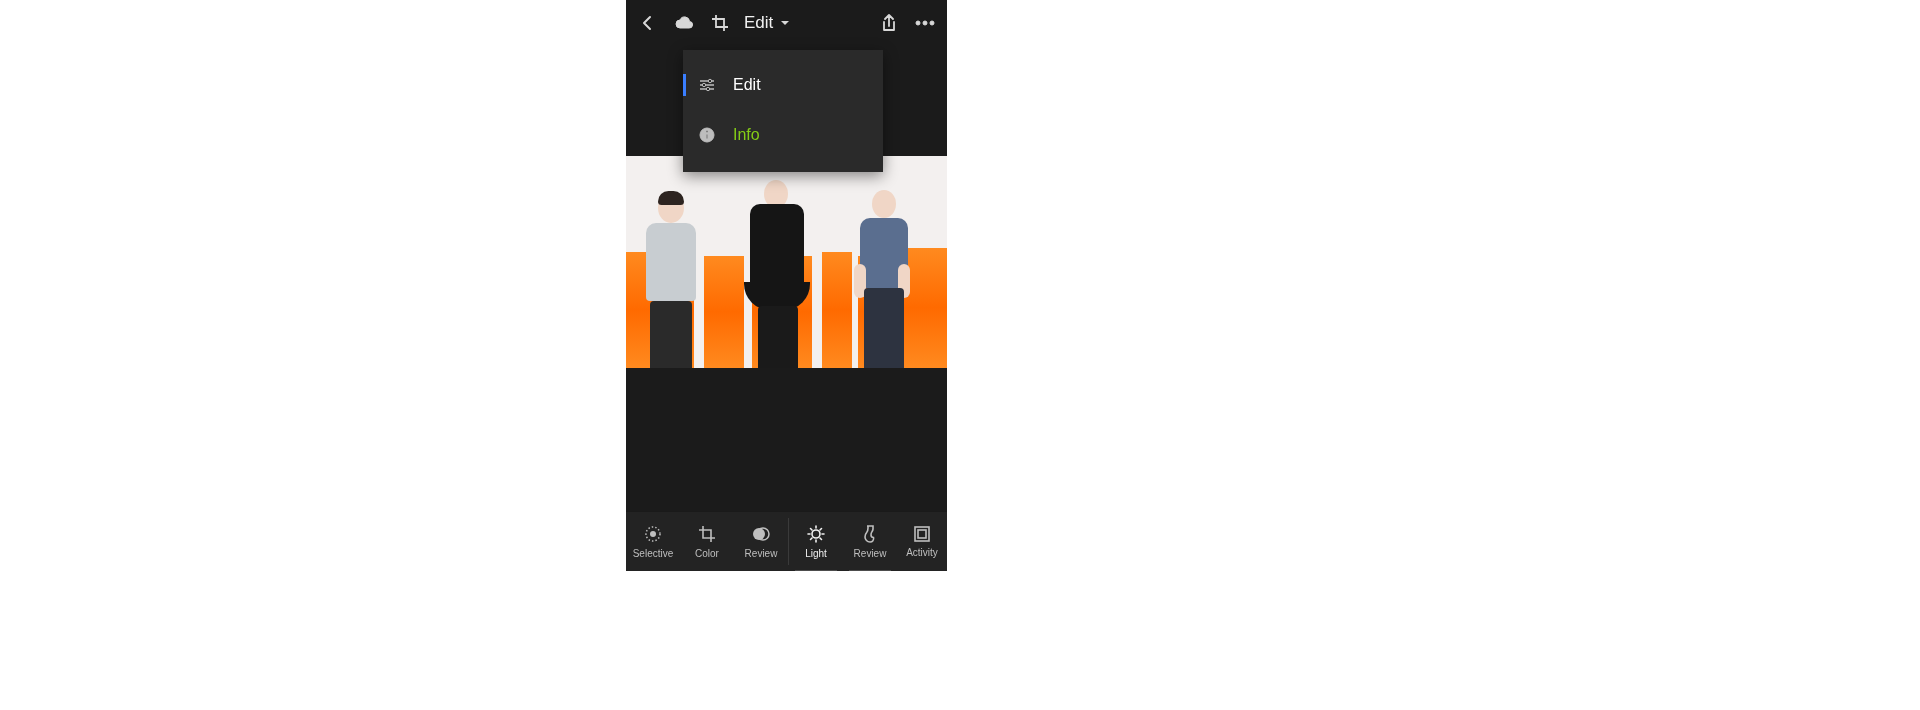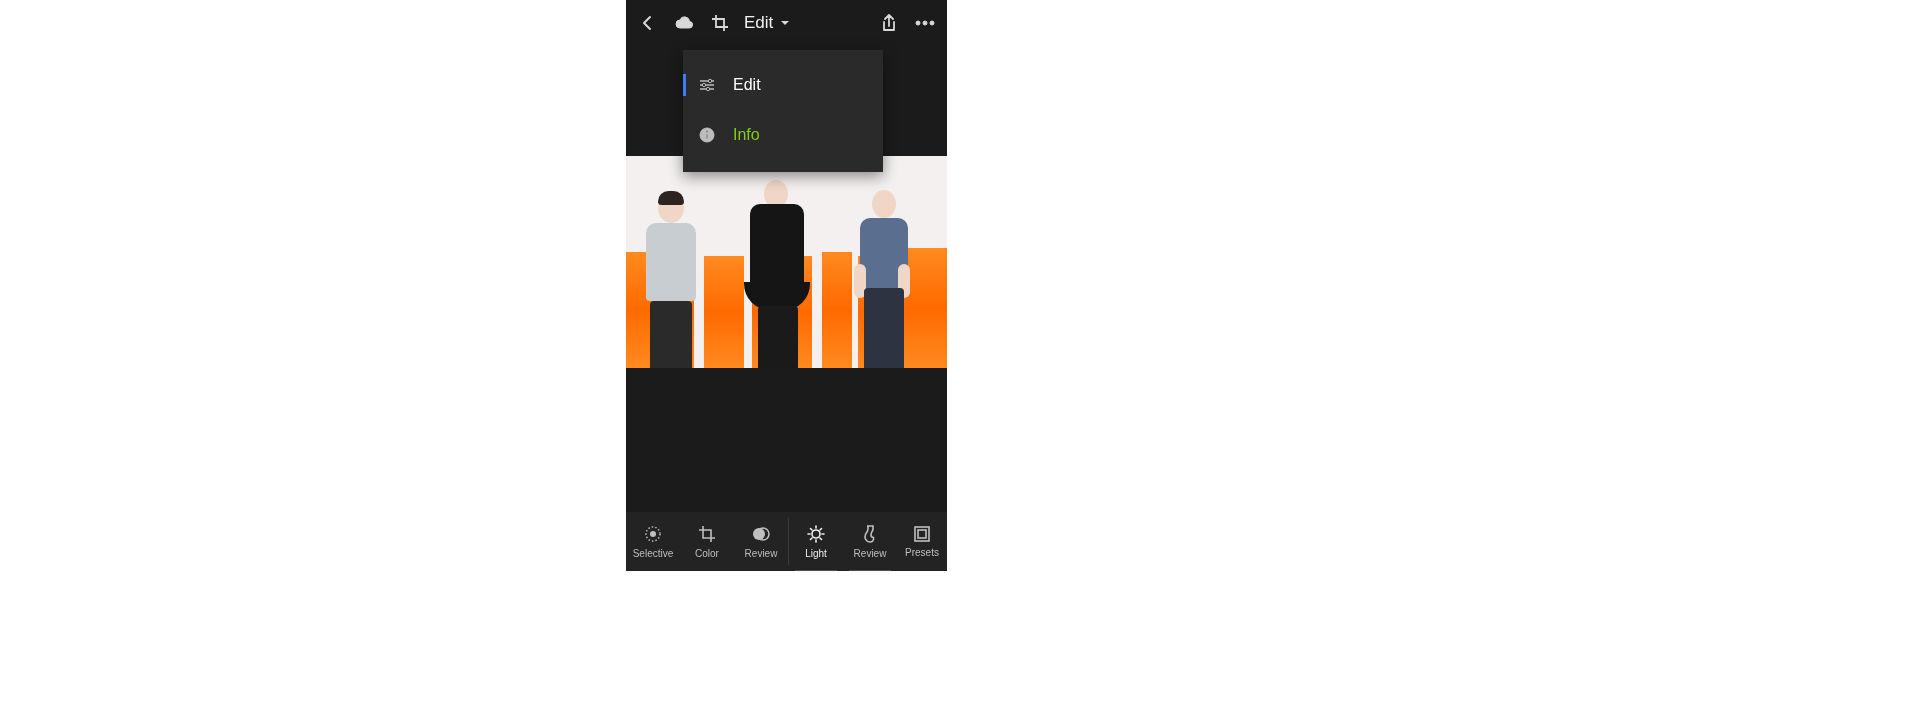--- a/index.html
+++ b/index.html
@@ -328,17 +328,17 @@
           <path d="M5 2h6v3a4 4 0 0 1-1 2.6C9 9 9 10 9 11a2.6 2.6 0 0 0 2.5 2.5A3.5 3.5 0 0 1 8 18a5 5 0 0 1-5-5c0-2 .7-3.4 1.8-4.7C6 7 6 5.5 6 4V2z"></path>
         </svg>
       <span>Review</span>
       <div class="underline"></div>
     </div>
     <div class="tool" style="flex:0 0 50px">
       <svg width="18" height="18" viewBox="0 0 18 18">
           <rect x="2" y="2" width="14" height="14"></rect>
           <rect x="5" y="5" width="8" height="8"></rect>
         </svg>
-      <span>Presets</span>
+      <span>Activity</span>
     </div>
   </div>
 
 </div>
 
 </body></html>

